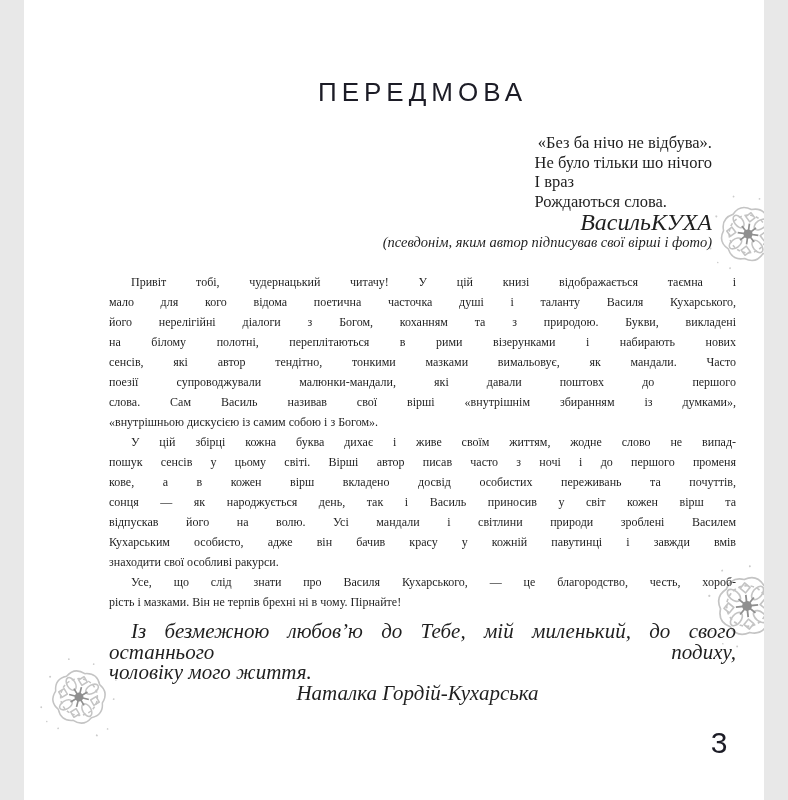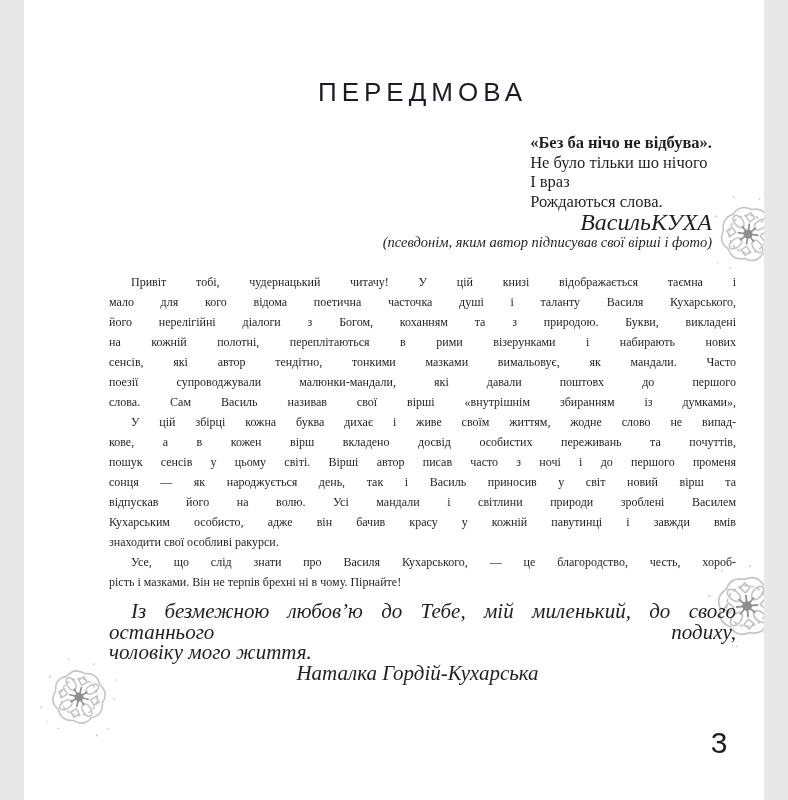--- a/index.html
+++ b/index.html
@@ -36,21 +36,21 @@
   }
   .epigraph .verse{
     text-align:left;
     width:-moz-fit-content;
     width:fit-content;
   }
   .verse-line{
     font-size:16.5px;
     line-height:19.5px;
   }
-  .verse-line.bold{ font-weight:bold; }
+  .verse-line.bold{ font-weight:normal;text-align:right; }
   .epigraph-author{
     font-style:italic;
     font-size:24px;
     line-height:23px;
   }
   .epigraph-note{
     font-style:italic;
     font-size:14.5px;
     line-height:17px;
   }
@@ -159,31 +159,32 @@
       <div class="epigraph-author">ВасильКУХА</div>
       <div class="epigraph-note">(псевдонім, яким автор підписував свої вірші і фото)</div>
     </div>
 
     <div class="body-text">
 
       <div class="para">
         <div class="ln first">Привіт тобі, чудернацький читачу! У цій книзі відображається таємна і</div>
         <div class="ln">мало для кого відома поетична часточка душі і таланту Василя Кухарського,</div>
         <div class="ln">його нерелігійні діалоги з Богом, коханням та з природою. Букви, викладені</div>
-        <div class="ln">на кожній полотні, переплітаються в рими візерунками і набирають нових</div>
+        <div class="ln">на білому полотні, переплітаються в рими візерунками і набирають нових</div>
         <div class="ln">сенсів, які автор тендітно, тонкими мазками вимальовує, як мандали. Часто</div>
         <div class="ln">поезії супроводжували малюнки-мандали, які давали поштовх до першого</div>
         <div class="ln">слова. Сам Василь називав свої вірші «внутрішнім збиранням із думками»,</div>
+        <div class="ln last">«внутрішньою дискусією із самим собою і з Богом».</div>
       </div>
 
       <div class="para">
         <div class="ln first">У цій збірці кожна буква дихає і живе своїм життям, жодне слово не випад-</div>
+        <div class="ln">пошук сенсів у цьому світі. Вірші автор писав часто з ночі і до першого променя</div>
         <div class="ln">кове, а в кожен вірш вкладено досвід особистих переживань та почуттів,</div>
-        <div class="ln">пошук сенсів у цьому світі. Вірші автор писав часто з ночі і до першого променя</div>
-        <div class="ln">сонця — як народжується день, так і Василь приносив у світ новий вірш та</div>
+        <div class="ln">сонця — як народжується день, так і Василь приносив у світ кожен вірш та</div>
         <div class="ln">відпускав його на волю. Усі мандали і світлини природи зроблені Василем</div>
         <div class="ln">Кухарським особисто, адже він бачив красу у кожній павутинці і завжди вмів</div>
         <div class="ln last">знаходити свої особливі ракурси.</div>
       </div>
 
 
       <div class="para">
         <div class="ln first">Усе, що слід знати про Василя Кухарського, — це благородство, честь, хороб-</div>
         <div class="ln last">рість і мазками. Він не терпів брехні ні в чому. Пірнайте!</div>
       </div>

